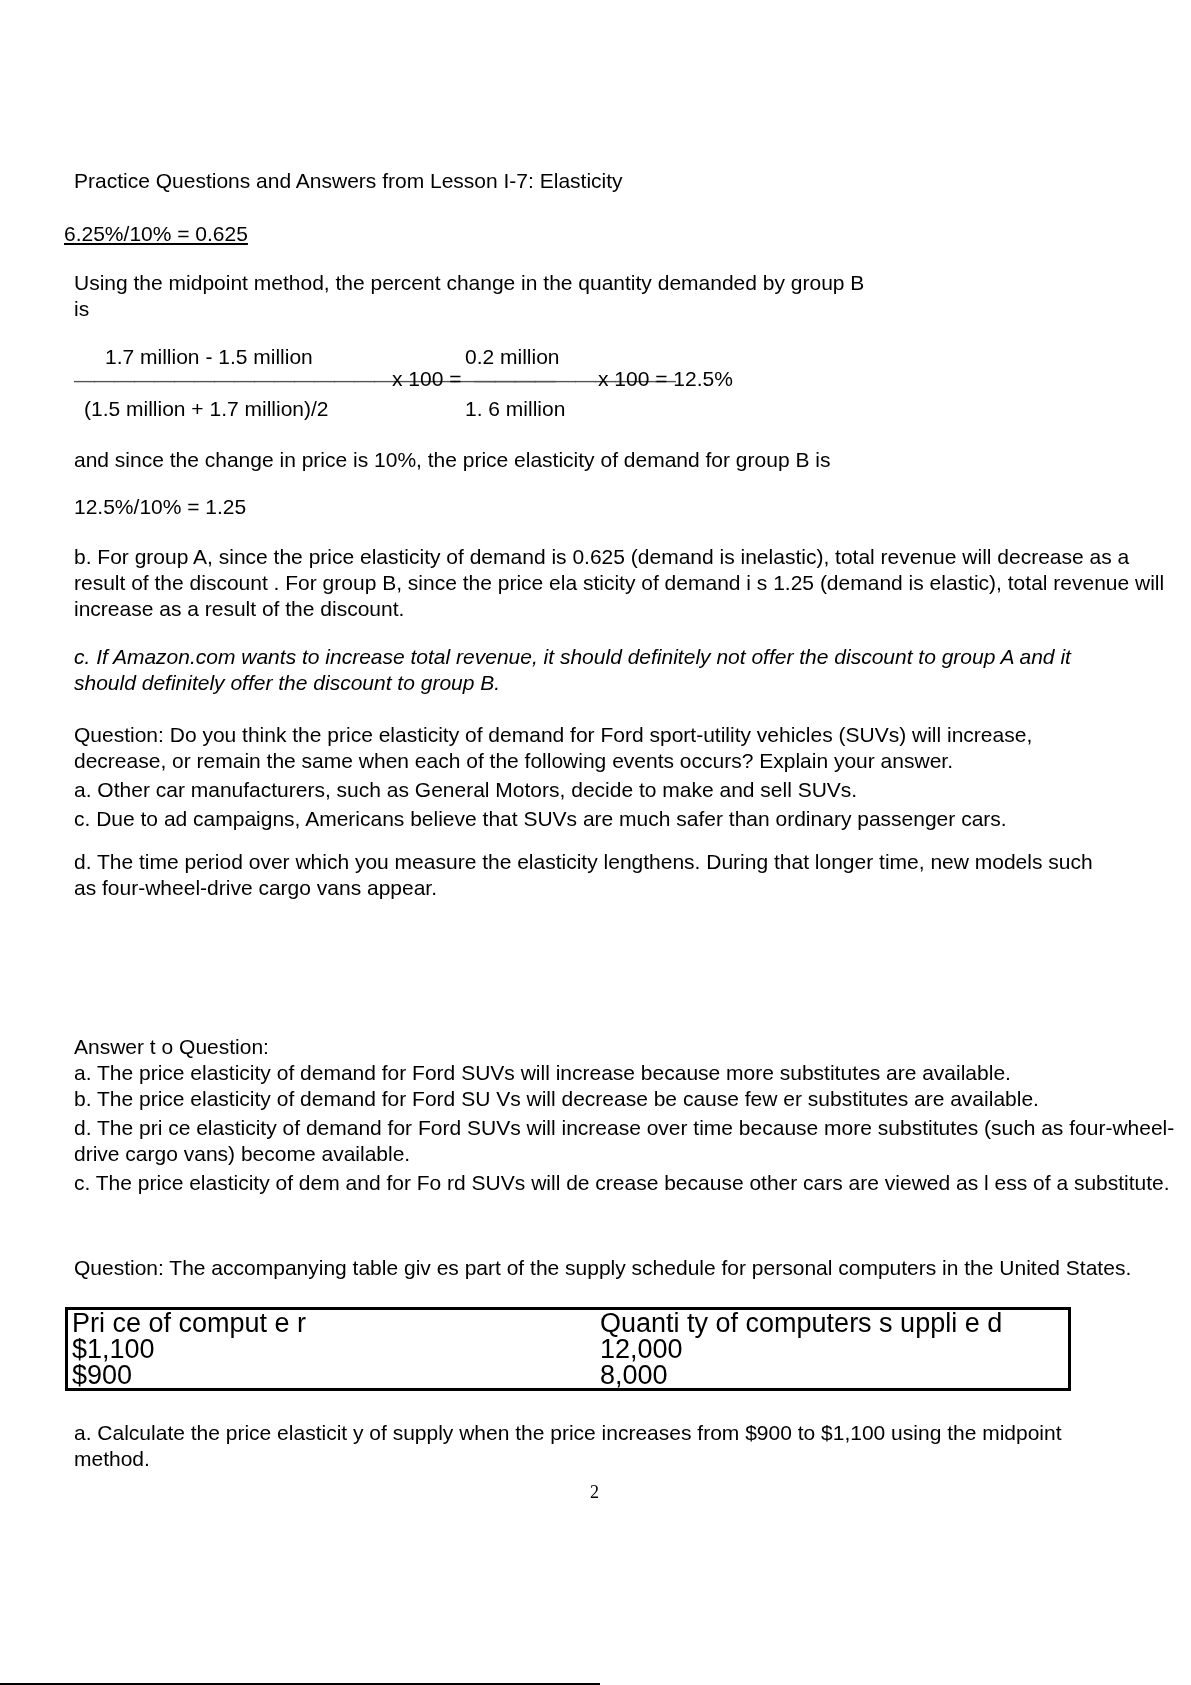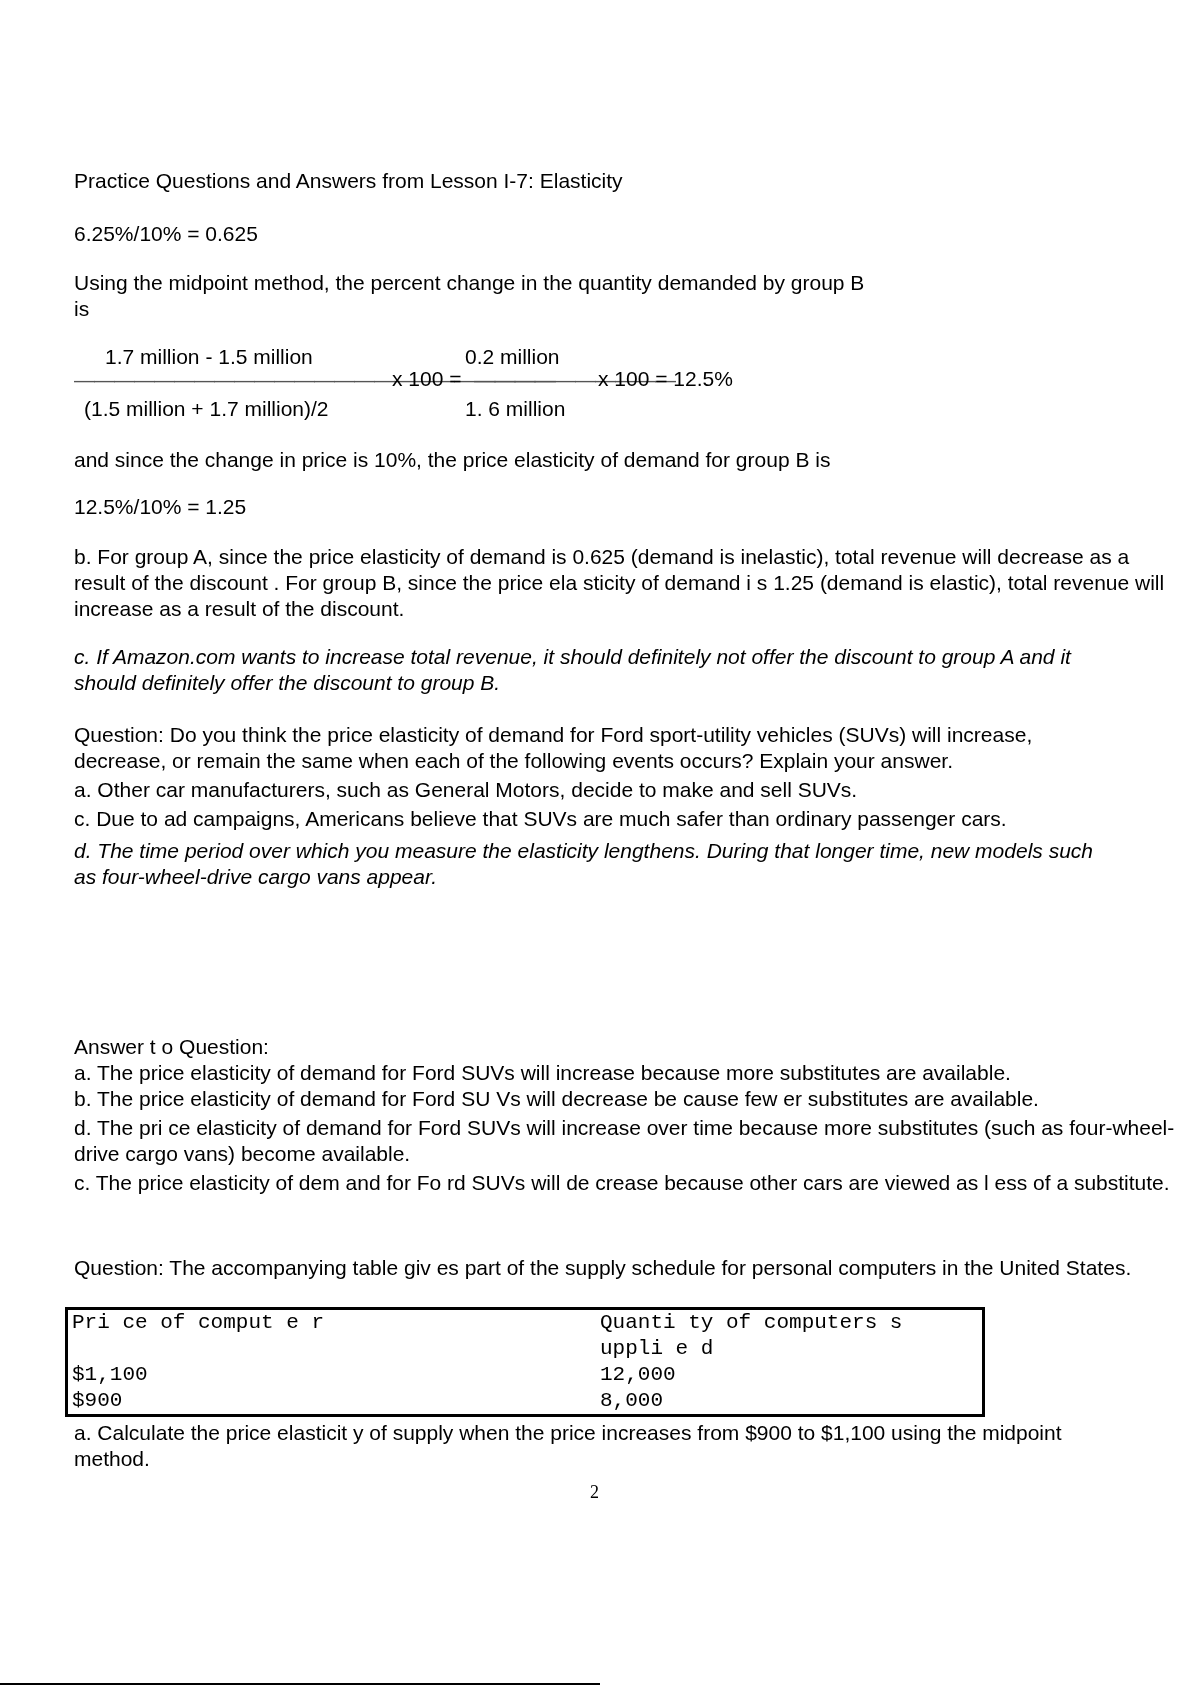--- a/index.html
+++ b/index.html
@@ -2,34 +2,34 @@
 <html><head>
 <meta charset="utf-8">
 <style>
   html, body { margin: 0; padding: 0; background: #ffffff; }
   body { width: 1191px; height: 1685px; position: relative; overflow: hidden;
          font-family: "Liberation Sans", sans-serif; color: #000; font-size: 21px; }
   .abs { position: absolute; white-space: nowrap; line-height: 26px; }
   .para { position: absolute; left: 74px; width: 1110px; line-height: 26px; }
   .para p { margin: 0; }
   .dash { letter-spacing: -1px; color: #555; }
-  table.supply { position: absolute; left: 65px; top: 1307px; width: 920px;
-                 border: 3px solid #000; border-collapse: collapse; font-size: 21px; font-family: Liberation Mono, monospace; }
+  table.supply { position: absolute; left: 65px; top: 1307px; width: 1006px;
+                 border: 3px solid #000; border-collapse: collapse; font-size: 27px; }
   table.supply td { padding: 0 4px; line-height: 26px; height: 26px; vertical-align: top; }
   .pagenum { position: absolute; left: 590px; top: 1482px; font-family: "Liberation Serif", serif; font-size: 18px; }
   .bottom-rule { position: absolute; left: 0; top: 1683px; width: 600px; height: 2px; background: #000; }
 </style>
 </head>
 <body>
 
 <div>
 
   <div class="abs" style="left:74px; top:168px;">Practice Questions and Answers from  Lesson I-7: Elasticity</div>
 
-  <div class="abs" style="left:74px; top:221px;">6.25%/10% = 0.625</div>
+  <div class="abs" style="left:64px; top:221px;text-decoration:underline;">6.25%/10% = 0.625</div>
 
   <div class="para" style="top:270px; width:800px;">
     <p>Using the midpoint method, the percent change in the quantity demanded by group B is</p>
   </div>
 
   <div>
     <div class="abs" style="left:105px; top:344px;">1.7 million - 1.5 million</div>
     <div class="abs dash" style="left:74px; top:367px;">————————————————————————</div>
     <div class="abs" style="left:392px; top:366px;">x 100 =</div>
     <div class="abs" style="left:84px; top:396px;">(1.5 million + 1.7 million)/2</div>
@@ -49,21 +49,21 @@
   </div>
 
   <div class="para" style="top:644px; width:1060px;font-style:italic;">
     <p>c. If Amazon.com wants to increase total revenue, it should definitely not offer the discount to group A and it should definitely offer the discount to group B.</p>
   </div>
 
   <div class="para" style="top:722px; width:1030px;">
     <p>Question:   Do you think the price elasticity of demand for Ford sport-utility vehicles (SUVs) will increase, decrease, or remain the same when each of the following events occurs?   Explain your answer.</p>
     <p style="margin-top:3px;">a. Other car manufacturers, such as General Motors, decide to make and sell SUVs.</p>
     <p style="margin-top:3px;">c. Due to ad campaigns, Americans believe that SUVs are much safer than ordinary passenger cars.</p>
-    <p style="margin-top:6px;font-style:italic;">d. The time period over which you measure the elasticity lengthens. During that longer time, new models such as four-wheel-drive cargo vans appear.</p>
+    <p style="margin-top:17px;">d. The time period over which you measure the elasticity lengthens. During that longer time, new models such as four-wheel-drive cargo vans appear.</p>
   </div>
 
   <div class="para" style="top:1034px; width:1110px;">
     <p>Answer  t o Question:</p>
     <p>a. The price elasticity of demand for Ford SUVs will increase because more substitutes are available.</p>
     <p>b. The price elasticity of demand for Ford SU Vs will decrease be cause few er substitutes are available.</p>
     <p style="margin-top:3px;">d. The pri ce elasticity of demand  for Ford SUVs will increase over time because more substitutes (such as four-wheel-drive cargo vans) become available.</p>
     <p style="margin-top:3px;">c. The price  elasticity of dem and for Fo rd SUVs will de crease because other  cars are  viewed as l ess of a substitute.</p>
   </div>
 

